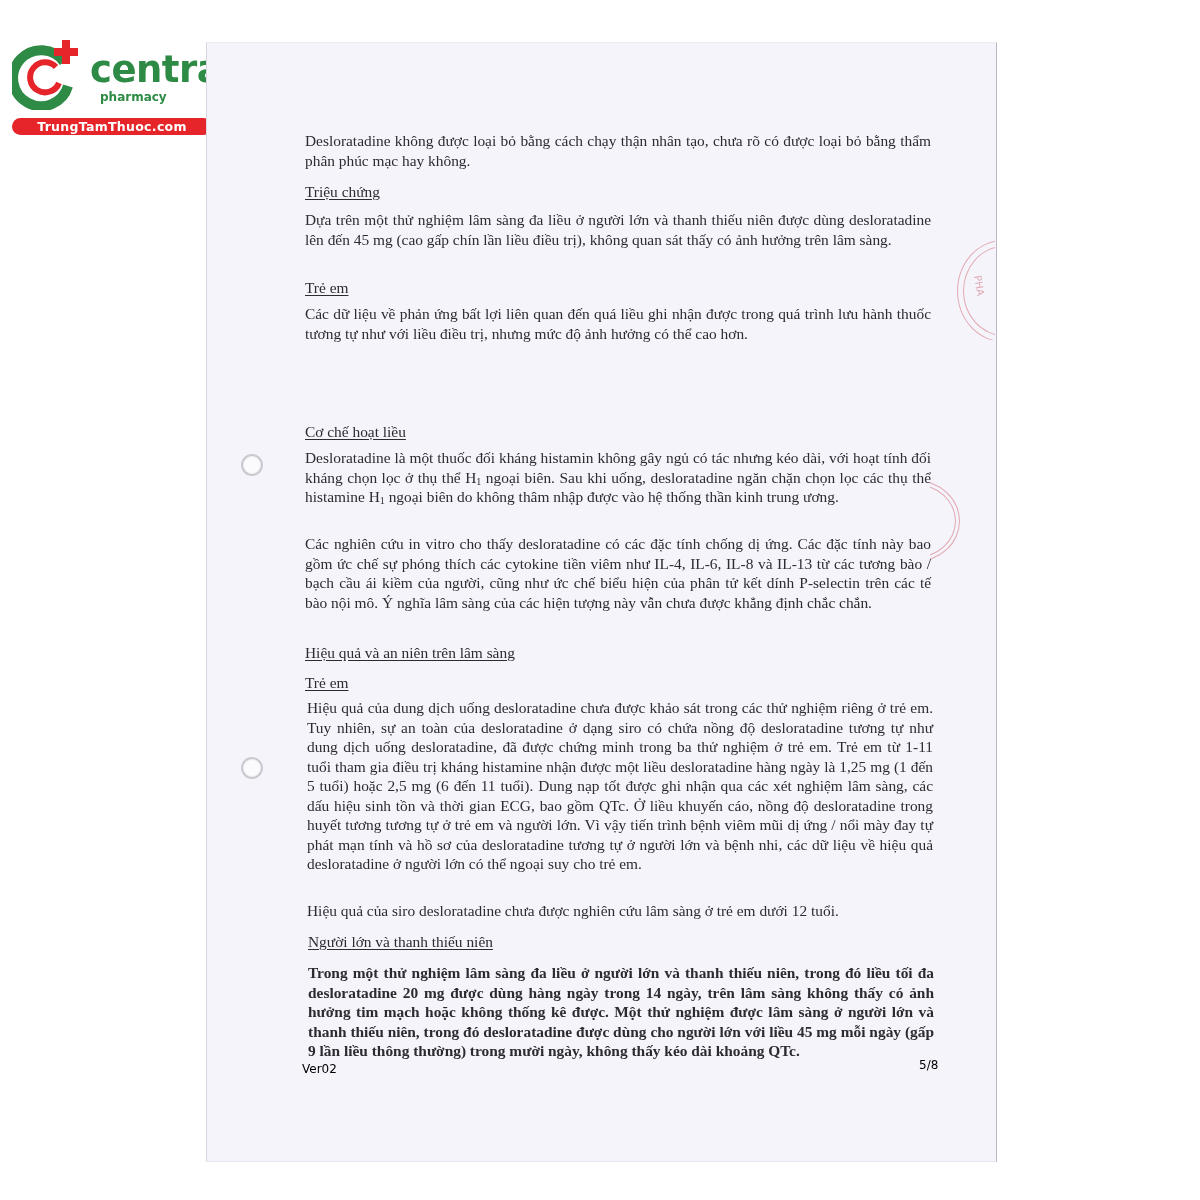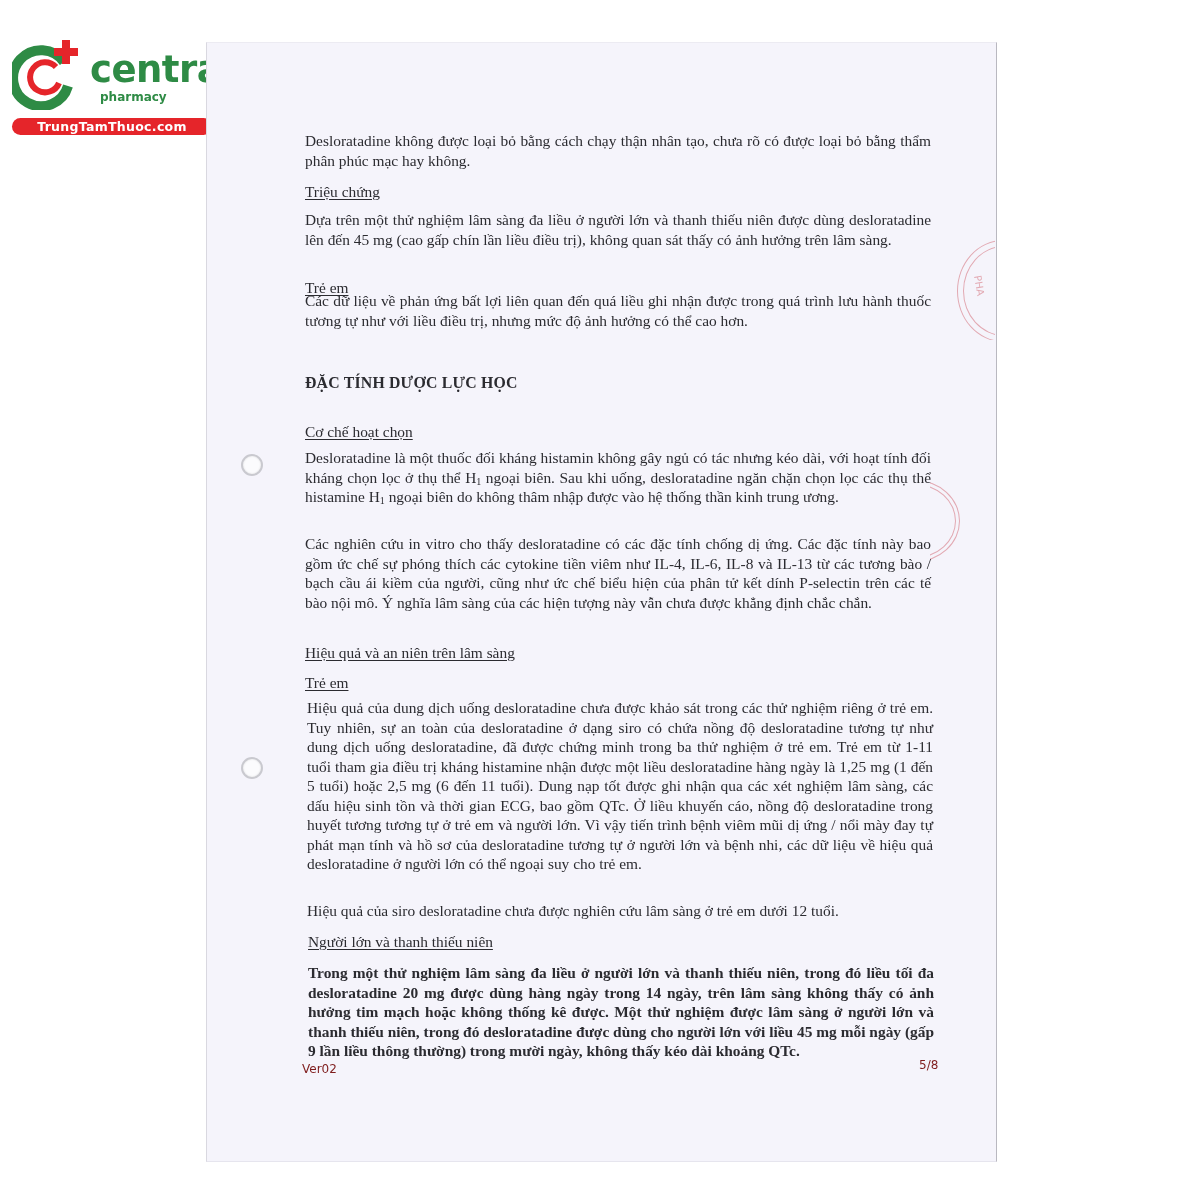--- a/index.html
+++ b/index.html
@@ -26,21 +26,21 @@
     border-top: 1px solid #ecebf2; border-bottom: 1px solid #e6e5ee; }
   .punch { position: absolute; width: 18px; height: 18px; border-radius: 50%;
     border: 2px solid #c9c9cf; background: #fbfbfd; box-shadow: inset 0 0 2px #ddd; }
   .stamp { position: absolute; border-radius: 50%; border: 1.5px solid #e2a9b2; }
   .stamp-text { position: absolute; font-family: "DejaVu Sans", sans-serif; font-size: 10px; color: #e2a9b2;
     transform: rotate(80deg); }
   .block { position: absolute; left: 297px; width: 642px; font-size: 15.4px; line-height: 19.5px; }
   .block p { margin: 8px; text-align: justify; }
   .u { text-decoration: underline; text-underline-offset: 2px; }
   .h { font-weight: bold; font-size: 15.8px; letter-spacing: 0.2px; }
-  .footer { position: absolute; font-family: "DejaVu Sans", sans-serif; font-size: 12px; color: #7f1d1d; }
+  .footer { position: absolute; font-family: "DejaVu Sans", sans-serif; font-size: 12px; color: #000000; }
   sub { font-size: 10px; vertical-align: -2px; line-height: 0; }
 </style>
 </head>
 <body>
 
 <div class="logo">
   <svg class="logo-mark" viewBox="0 0 70 70">
     <path d="M52 22 A28 28 0 1 0 56 46" fill="none" stroke="#2e8b45" stroke-width="10" stroke-linecap="butt"></path>
     <path d="M44 27 A15 15 0 1 0 47 43" fill="none" stroke="#e5252a" stroke-width="6"></path>
     <rect x="50" y="0" width="8" height="24" fill="#e5252a"></rect>
@@ -73,30 +73,29 @@
 <div class="block" style="top:174px;">
   <p class="u">Triệu chứng</p>
 </div>
 <div class="block" style="top:202px;">
   <p>Dựa trên một thử nghiệm lâm sàng đa liều ở người lớn và thanh thiếu niên được dùng desloratadine lên đến 45 mg (cao gấp chín lần liều điều trị), không quan sát thấy có ảnh hưởng trên lâm sàng.</p>
 </div>
 
 <div class="block" style="top:270px;">
   <p class="u">Trẻ em</p>
 </div>
-<div class="block" style="top:283px;">
+<div class="block" style="top:296px;">
   <p>Các dữ liệu về phản ứng bất lợi liên quan đến quá liều ghi nhận được trong quá trình lưu hành thuốc tương tự như với liều điều trị, nhưng mức độ ảnh hưởng có thể cao hơn.</p>
 </div>
 
 <div class="block" style="top:365px;">
-  <p class="h">ĐẶC TÍNH DƯỢC LỰC HỌC</p>
 </div>
 
 <div class="block" style="top:414px;">
-  <p class="u">Cơ chế hoạt chọn</p>
+  <p class="u">Cơ chế hoạt liều</p>
 </div>
 <div class="block" style="top:440px;">
   <p>
     <span>Desloratadine là một thuốc đối kháng histamin không gây ngủ có tác nhưng kéo dài, với hoạt tính đối kháng chọn lọc ở thụ thể H</span><sub>1</sub><span> ngoại biên. Sau khi uống, desloratadine ngăn chặn chọn lọc các thụ thể histamine H</span><sub>1</sub><span> ngoại biên do không thâm nhập được vào hệ thống thần kinh trung ương.</span>
   </p>
 </div>
 <div class="block" style="top:526px;">
   <p>Các nghiên cứu in vitro cho thấy desloratadine có các đặc tính chống dị ứng. Các đặc tính này bao gồm ức chế sự phóng thích các cytokine tiền viêm như IL-4, IL-6, IL-8 và IL-13 từ các tương bào / bạch cầu ái kiềm của người, cũng như ức chế biểu hiện của phân tử kết dính P-selectin trên các tế bào nội mô. Ý nghĩa lâm sàng của các hiện tượng này vẫn chưa được khẳng định chắc chắn.</p>
 </div>
 

